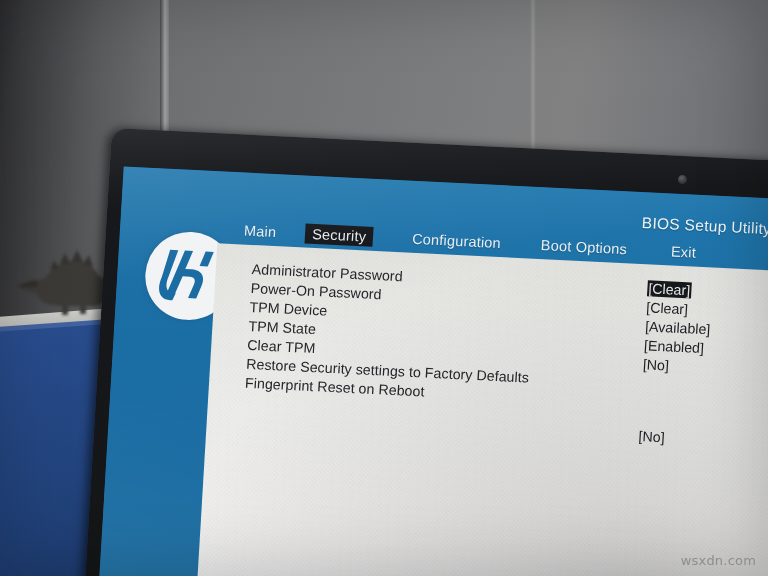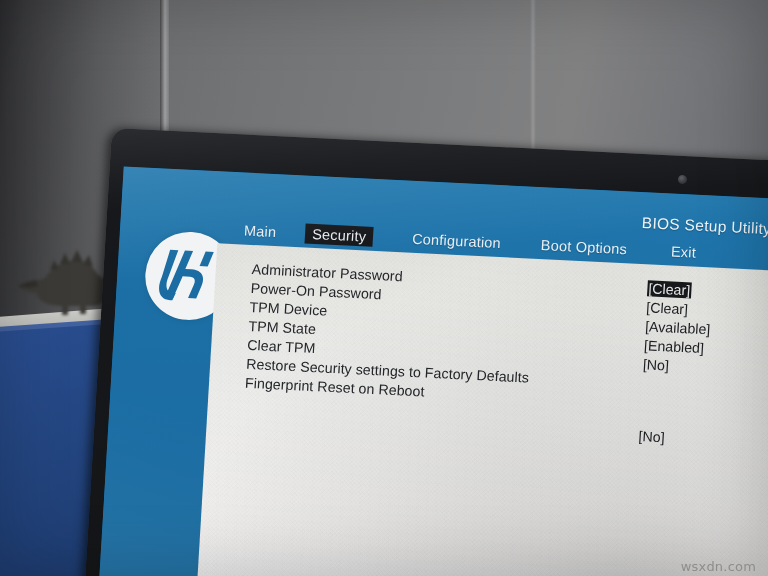--- a/index.html
+++ b/index.html
@@ -238,21 +238,21 @@
   .vignette {
     position: absolute;
     inset: 0;
     pointer-events: none;
     box-shadow: inset 0 0 70px rgba(0,0,0,.22);
   }
 
   .watermark {
     position: absolute;
     right: 12px;
-    bottom: 2px;
+    bottom: 8px;
     font-size: 13px;
     color: #8d8e8c;
     letter-spacing: .2px;
     font-family: "DejaVu Sans", sans-serif;
   }
 </style>
 </head>
 <body>
 
 <div id="stage">

